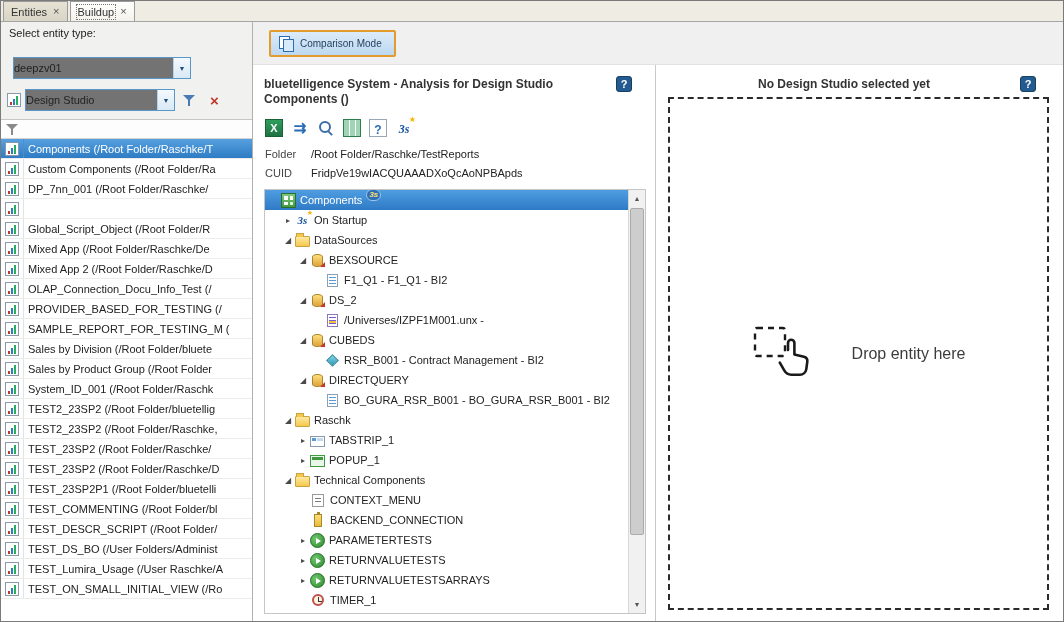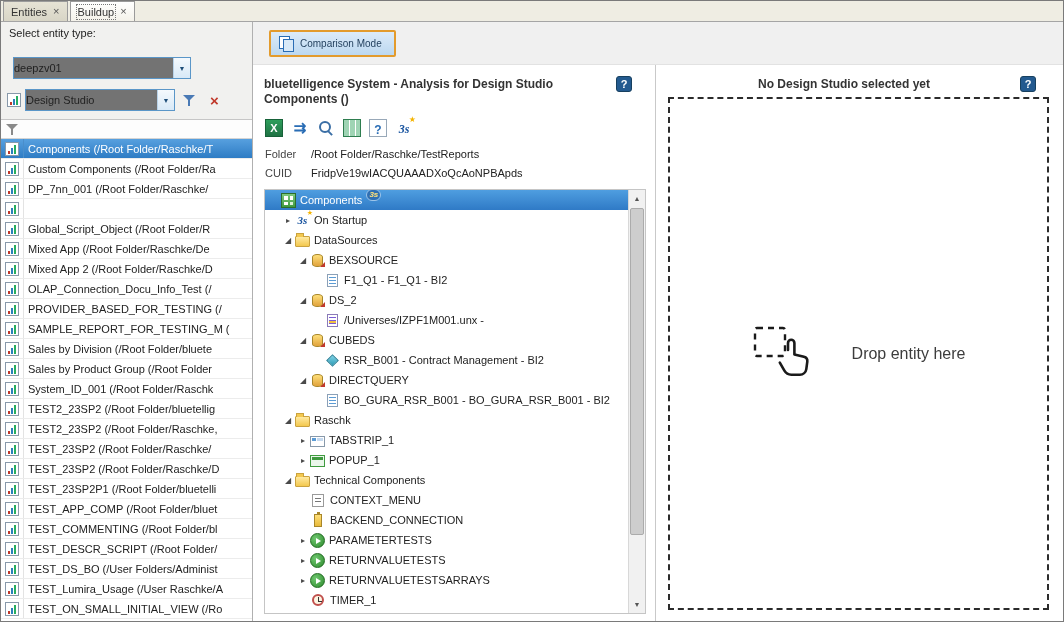--- a/index.html
+++ b/index.html
@@ -286,26 +286,20 @@
             <div class="lrow">
               <span class="licon">
                 <span class="tico tico-dsapp"></span>
               </span>
               <span class="ltext">TEST_23SP2P1 (/Root Folder/bluetelli</span>
             </div>
             <div class="lrow">
               <span class="licon">
                 <span class="tico tico-dsapp"></span>
               </span>
-              <span class="ltext">TEST_APP_COMP (/Root Folder/bluet</span>
-            </div>
-            <div class="lrow">
-              <span class="licon">
-                <span class="tico tico-dsapp"></span>
-              </span>
               <span class="ltext">TEST_COMMENTING (/Root Folder/bl</span>
             </div>
             <div class="lrow">
               <span class="licon">
                 <span class="tico tico-dsapp"></span>
               </span>
               <span class="ltext">TEST_DESCR_SCRIPT (/Root Folder/</span>
             </div>
             <div class="lrow">
               <span class="licon">

